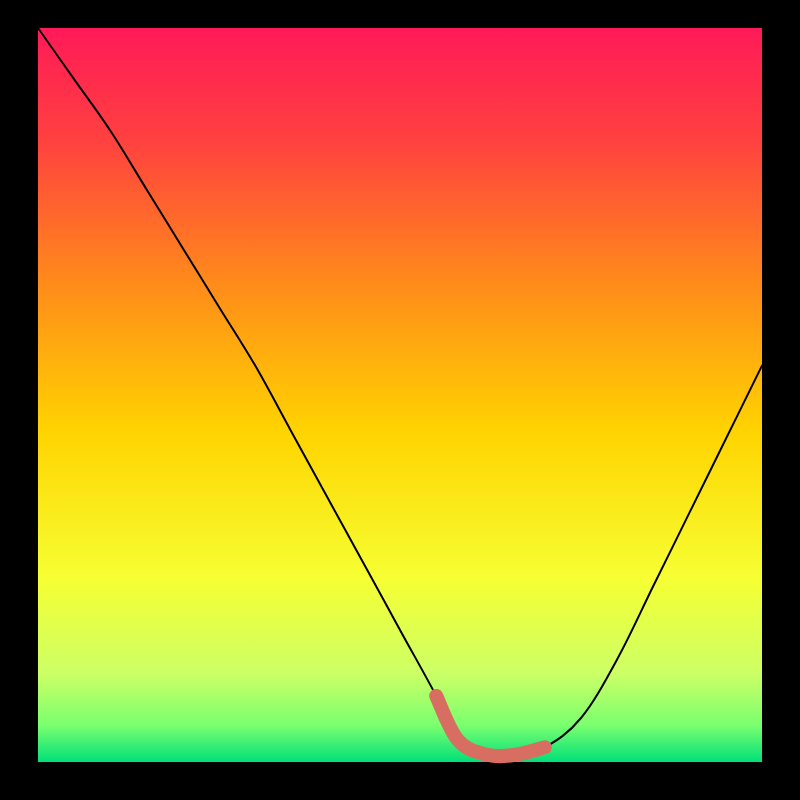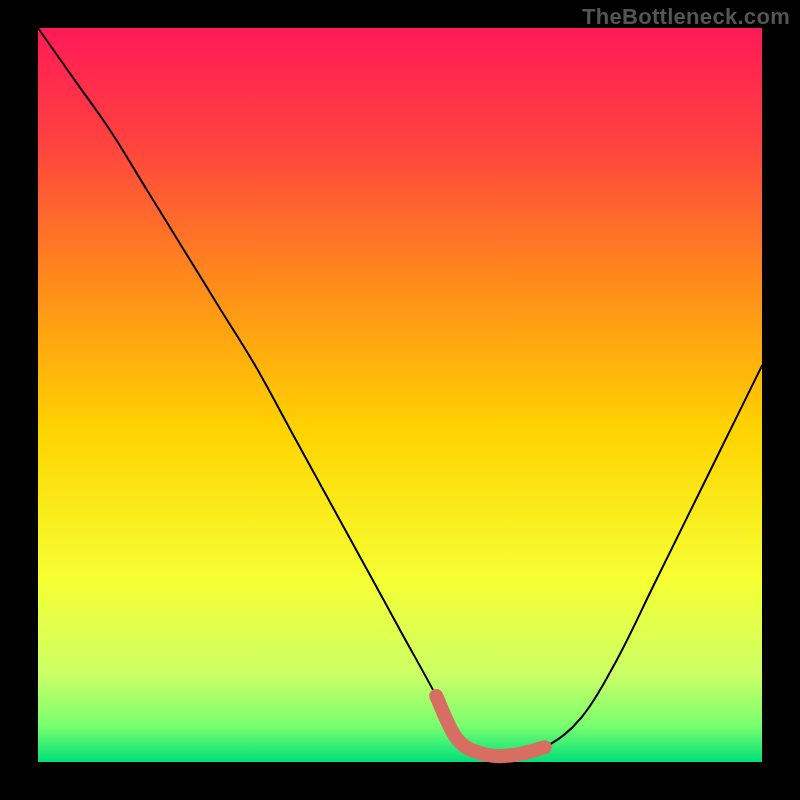--- a/index.html
+++ b/index.html
@@ -60,14 +60,13 @@
           <stop offset="75%" stop-color="#f6ff33"></stop>
           <stop offset="88%" stop-color="#ccff66"></stop>
           <stop offset="95%" stop-color="#7aff6f"></stop>
           <stop offset="100%" stop-color="#00e07a"></stop>
         </linearGradient>
     </defs>
     <rect id="plot-rect" fill="url(#bg-grad)" x="38" y="28" width="724" height="734"></rect>
     <path id="curve-path" class="curve" d="M 38.0 28.0 C 44.5 37.2, 61.2 60.9, 74.2 79.4 C 87.2 97.9, 97.4 110.9, 110.4 130.8 C 123.4 150.6, 133.6 168.3, 146.6 189.5 C 159.6 210.6, 169.8 227.1, 182.8 248.2 C 195.8 269.3, 206.0 285.8, 219.0 306.9 C 232.0 328.1, 242.2 343.2, 255.2 365.6 C 268.2 388.1, 278.4 407.9, 291.4 431.7 C 304.4 455.5, 314.6 474.0, 327.6 497.8 C 340.6 521.5, 350.8 540.0, 363.8 563.8 C 376.8 587.6, 387.0 606.1, 400.0 629.9 C 413.0 653.7, 425.8 676.1, 436.2 695.9 C 446.6 715.8, 448.8 729.4, 457.9 740.0 C 467.0 750.5, 476.5 752.0, 486.9 754.7 C 497.3 757.3, 505.4 756.0, 515.8 754.7 C 526.3 753.3, 533.1 753.9, 544.8 747.3 C 556.5 740.7, 568.0 733.8, 581.0 718.0 C 594.0 702.1, 604.2 683.0, 617.2 659.2 C 630.2 635.5, 640.4 612.3, 653.4 585.8 C 666.4 559.4, 676.6 538.9, 689.6 512.4 C 702.6 486.0, 712.8 465.5, 725.8 439.0 C 738.8 412.6, 755.5 378.9, 762.0 365.6"></path>
     <path id="highlight-path" class="highlight" d="M 436.2 695.9 C 440.1 703.9, 448.8 729.4, 457.9 740.0 C 467.0 750.5, 476.5 752.0, 486.9 754.7 C 497.3 757.3, 505.4 756.0, 515.8 754.7 C 526.3 753.3, 539.6 748.6, 544.8 747.3"></path>
   </svg>
-  <div class="attribution">TheBottleneck.com</div>
 </div>
 
 </body></html>

